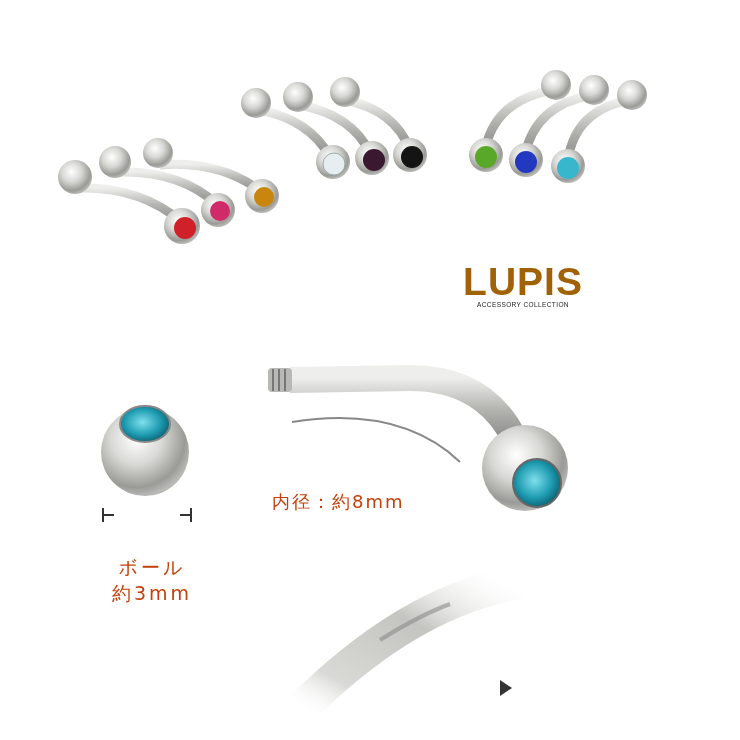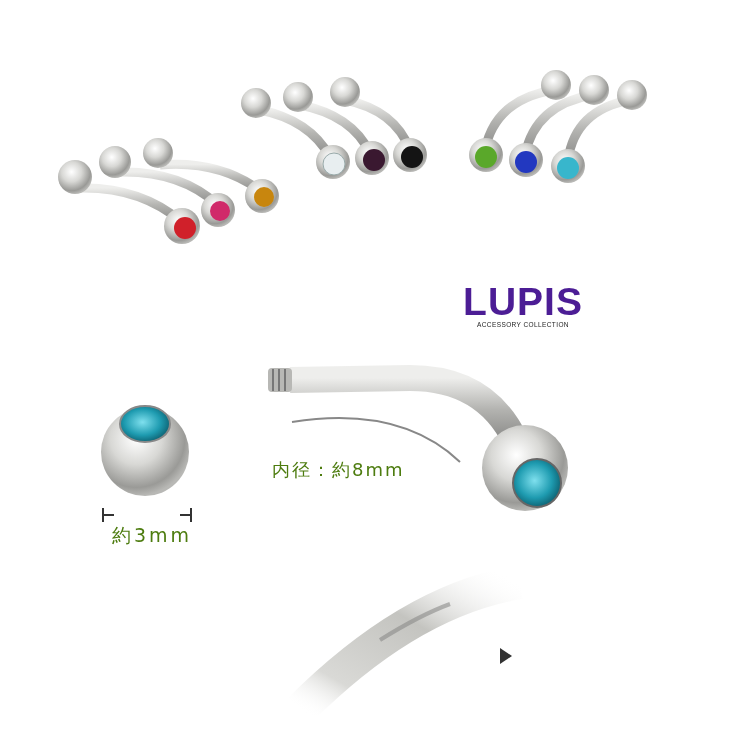--- a/index.html
+++ b/index.html
@@ -1,21 +1,21 @@
 <!DOCTYPE html>
 <html><head>
 <meta charset="utf-8">
 <style>
   html, body { margin:0; padding:0; background:#ffffff; }
   body { width:740px; height:740px; position:relative; overflow:hidden; font-family:"DejaVu Sans", sans-serif; }
   .layer { position:absolute; left:0; top:0; width:740px; height:740px; }
   .logo { position:absolute; left:458px; top:262px; width:130px; text-align:center; }
-  .logo-main { font-family:"Liberation Sans", sans-serif; font-weight:bold; font-size:39px; letter-spacing:1px; color:#4c1d95; line-height:40px;margin-top:20px; }
+  .logo-main { font-family:"Liberation Sans", sans-serif; font-weight:bold; font-size:39px; letter-spacing:1px; color:#a16207; line-height:40px; }
   .logo-sub { font-family:"Liberation Sans", sans-serif; font-size:6.5px; letter-spacing:0.4px; color:#222; margin-top:-1px; }
-  .label { position:absolute; color:#4d7c0f; font-size:18px; letter-spacing:2px; white-space:nowrap; }
+  .label { position:absolute; color:#c2410c; font-size:18px; letter-spacing:2px; white-space:nowrap;margin-top:32px; }
   .ball-label { left:104px; top:522px; font-size:19px; line-height:26px; text-align:center; width:96px; letter-spacing:3px; }
   .inner-label { left:272px; top:458px; }
   .gauge-label { left:500px; top:645px; font-size:18px; letter-spacing:1px; }
   .gauge-label .tri { display:inline-block; width:0; height:0; border-top:8px solid transparent; border-bottom:8px solid transparent; border-left:12px solid #333; vertical-align:-2px; margin-right:3px; }
   .bracket { position:absolute; left:102px; top:508px; width:90px; height:14px; }
 </style>
 </head>
 <body>
 
 <svg class="layer" viewBox="0 0 740 740" xmlns="http://www.w3.org/2000/svg">
@@ -117,20 +117,21 @@
   <line x1="78" y1="7" x2="89" y2="7" stroke="#333" stroke-width="2"></line>
   <line x1="89" y1="0" x2="89" y2="14" stroke="#333" stroke-width="2"></line>
 </svg>
 
 <div class="logo">
   <div class="logo-main">LUPIS</div>
   <div class="logo-sub">ACCESSORY COLLECTION</div>
 </div>
 
 <div class="label ball-label">
+  <div>ボール</div>
   <div>約3mm</div>
 </div>
 
 <div class="label inner-label">内径：約8mm</div>
 
 <div class="label gauge-label">
   <span class="tri"></span>
 </div>
 
 </body></html>

